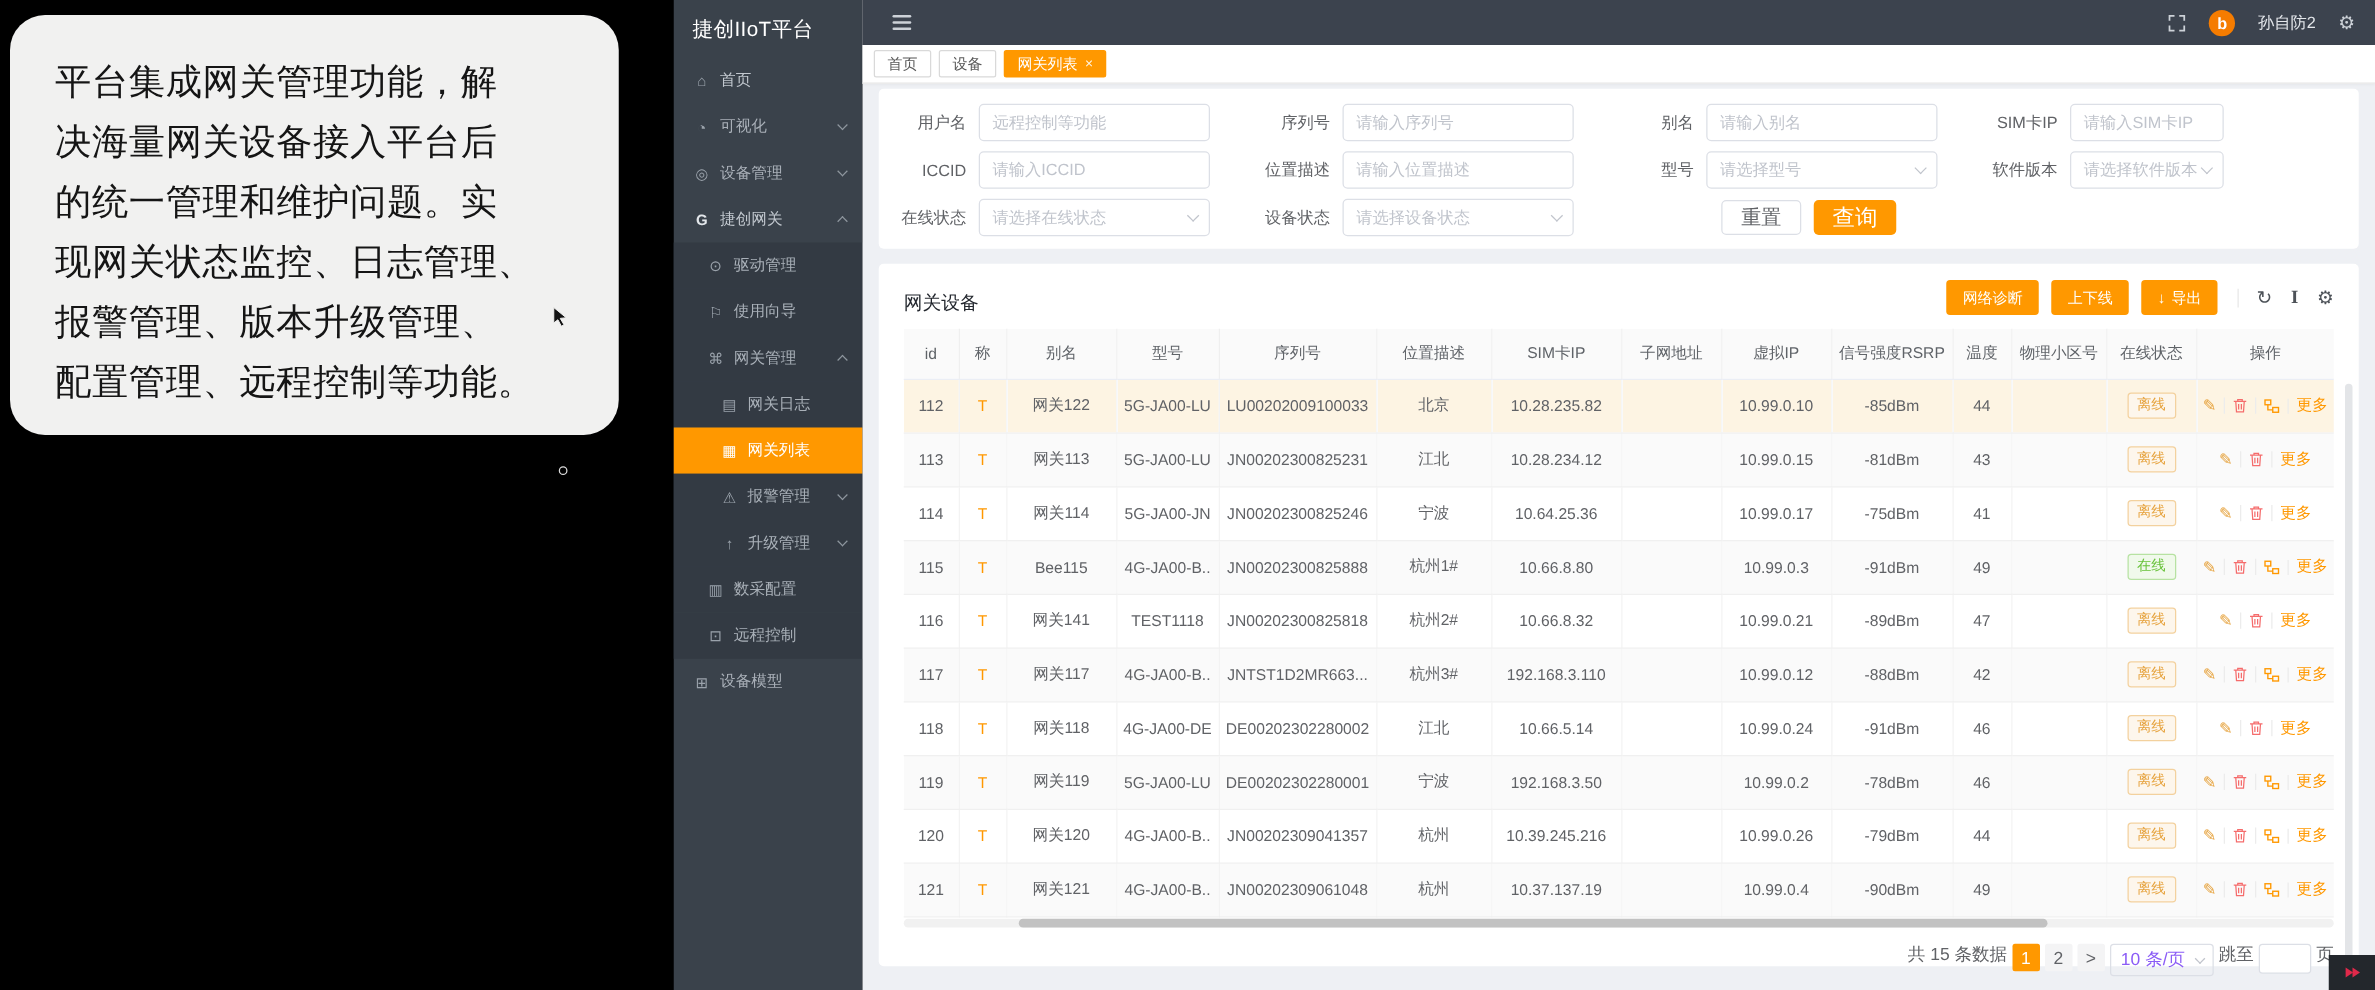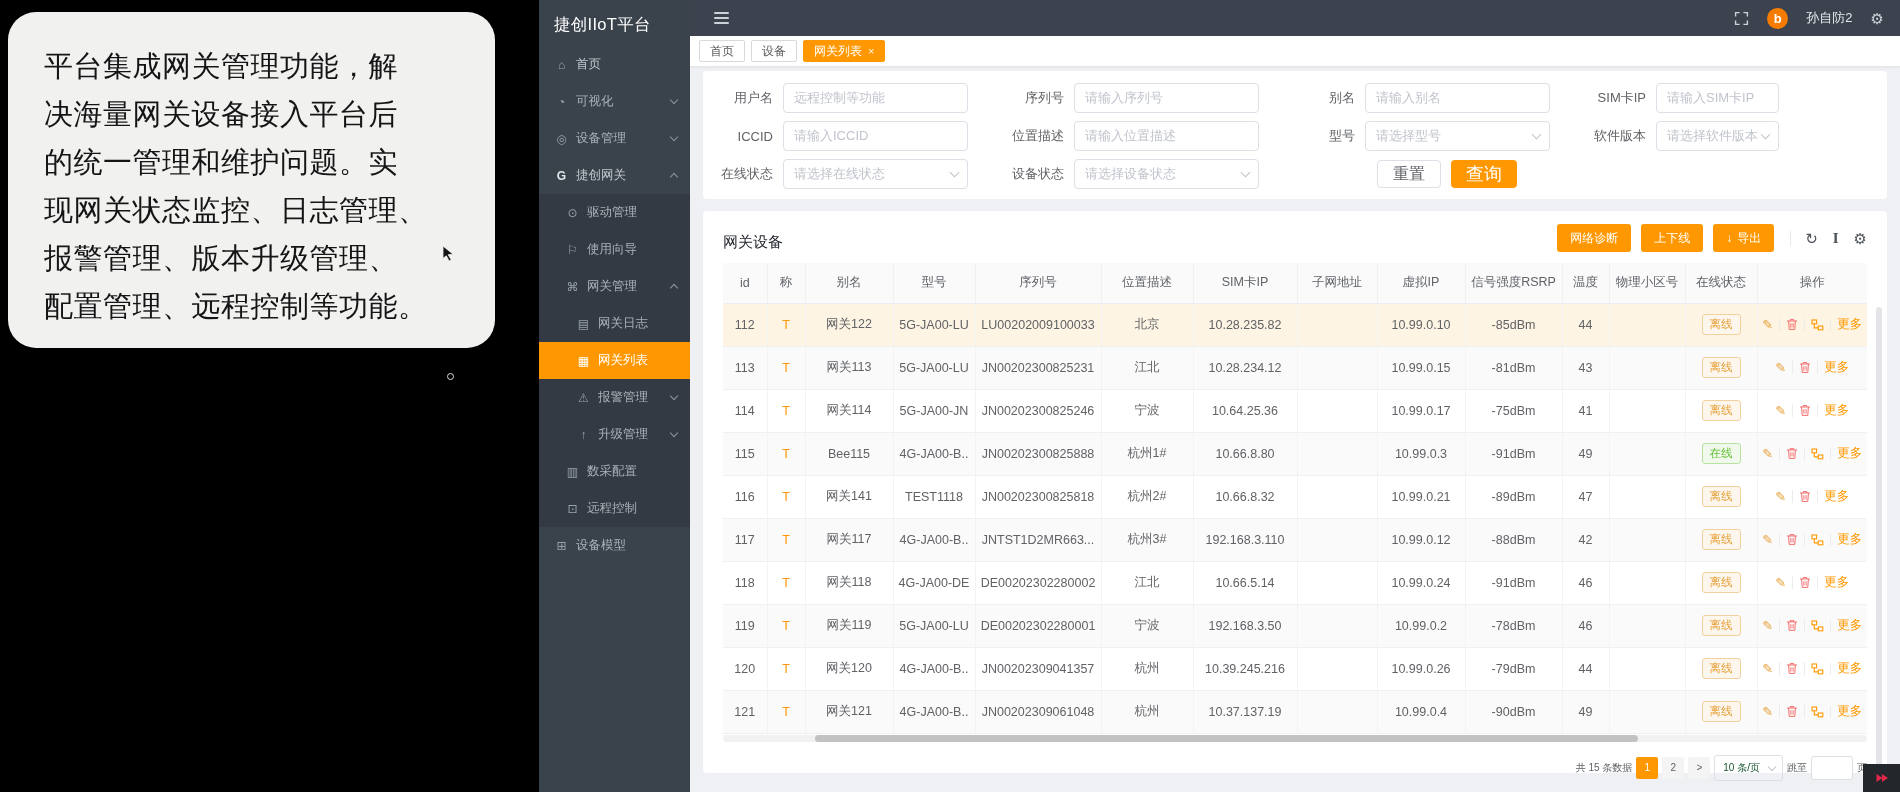--- a/index.html
+++ b/index.html
@@ -91,26 +91,26 @@
   .acts{display:flex;align-items:center;justify-content:center;}
   .act{padding:0 6px;border-right:1px solid #ececec;display:flex;align-items:center;line-height:1;cursor:pointer;}
   .act:last-child{border-right:none;}
   .pencil{color:#e6a23c;font-size:13px;}
   .more{color:#ff9800;font-size:12.5px;white-space:nowrap;}
 
   .h-scroll{margin:1px 20px 0;height:7px;background:#f1f1f1;border-radius:4px;position:relative;}
   .h-thumb{position:absolute;left:8%;width:72%;top:0;height:7px;background:#c2c2c2;border-radius:4px;}
   .v-scroll{position:absolute;right:5px;top:96px;width:6px;height:470px;background:#e3e5e8;border-radius:3px;}
 
-  .pagination{display:flex;align-items:center;justify-content:flex-end;padding:13px 20px 0;gap:4px;font-size:10px;color:#606266;}
+  .pagination{display:flex;justify-content:flex-end;padding:13px 20px 0;gap:4px;font-size:14px;color:#606266;}
   .pg-box{min-width:22px;height:22px;box-sizing:border-box;display:flex;align-items:center;justify-content:center;
     background:#f4f4f5;border-radius:2px;color:#606266;padding:0 4px;cursor:pointer;}
   .pg-box.active{background:#ff9800;color:#fff;}
   .pg-select{height:24px;border:1px solid #dcdfe6;border-radius:3px;padding:0 22px 0 8px;position:relative;
-    display:flex;align-items:center;color:#14532d;cursor:pointer;}
+    display:flex;align-items:center;color:#8b5cf6;cursor:pointer;}
   .pg-select .sel-arrow{position:absolute;right:7px;width:5px;height:5px;border-right:1.3px solid #c0c4cc;border-bottom:1.3px solid #c0c4cc;transform:rotate(45deg);margin-top:-2px;}
   .jump-input{width:42px;height:24px;border:1px solid #dcdfe6;border-radius:3px;box-sizing:border-box;background:#fff;}
 
   .corner-badge{position:absolute;right:0;bottom:0;width:37px;height:28px;background:#23272c;display:flex;
     align-items:center;justify-content:center;}
 </style>
 </head>
 <body>
 
 <div class="stage" data-name="screenshot-stage">

